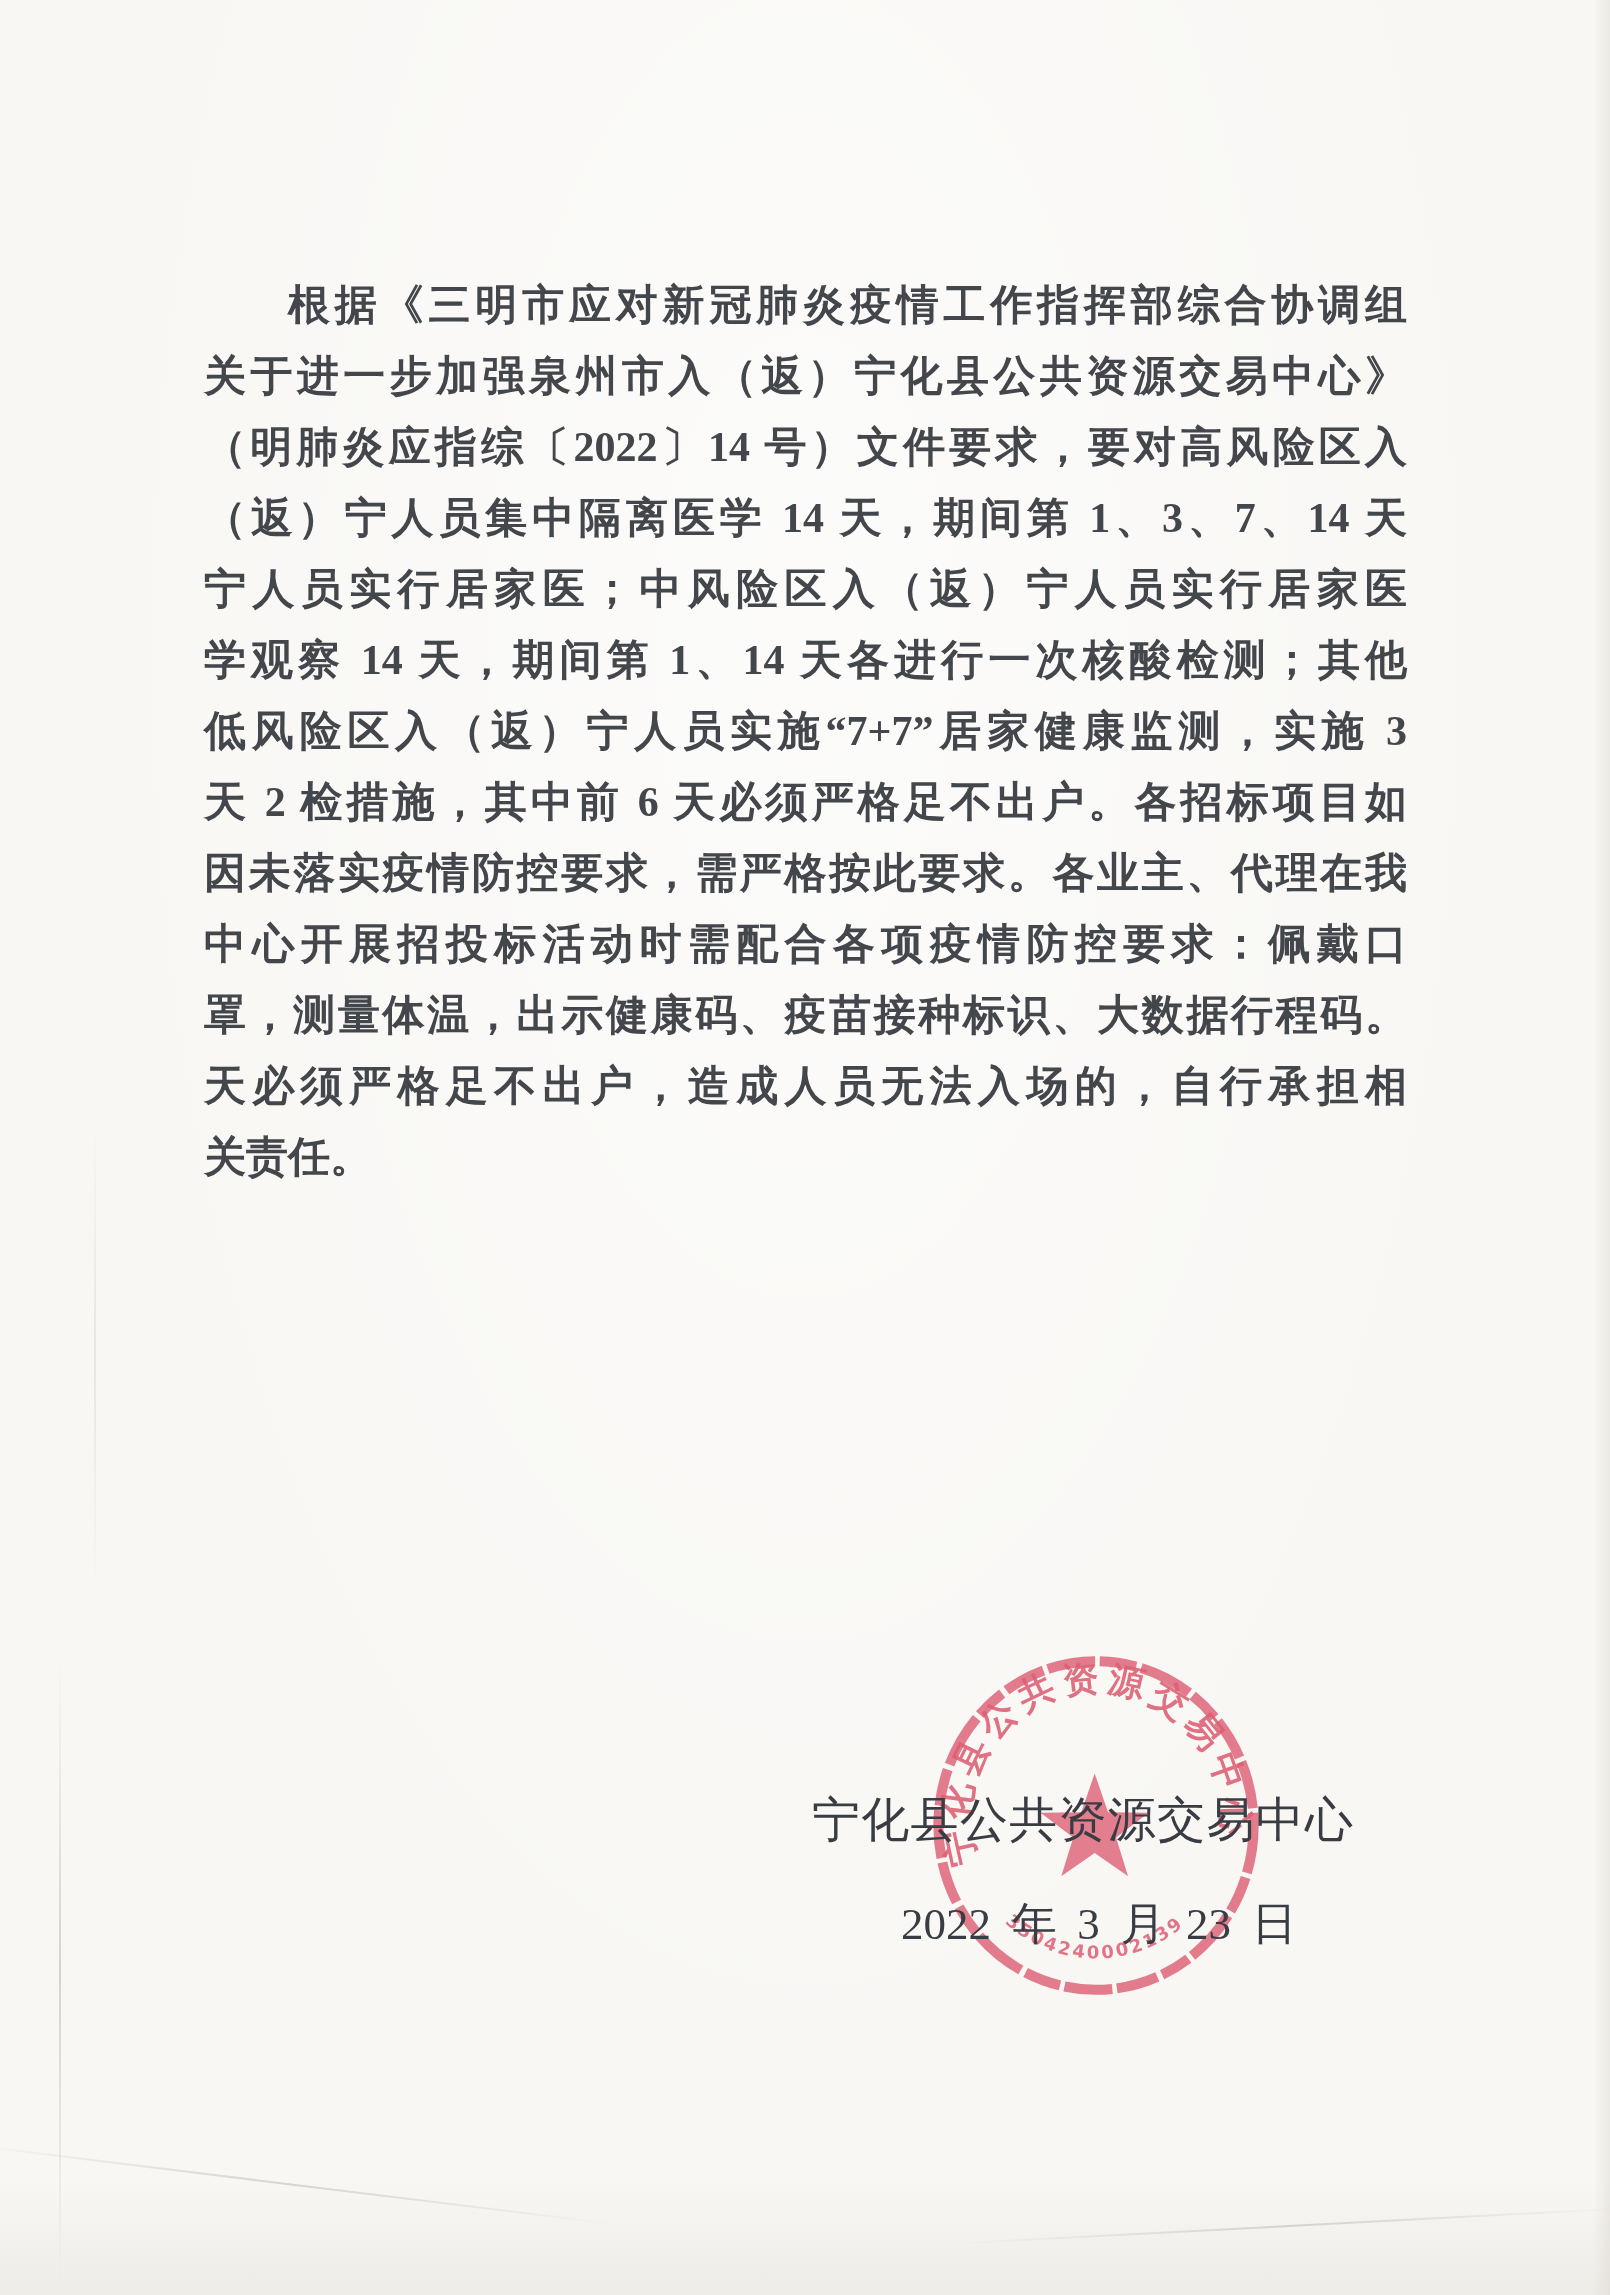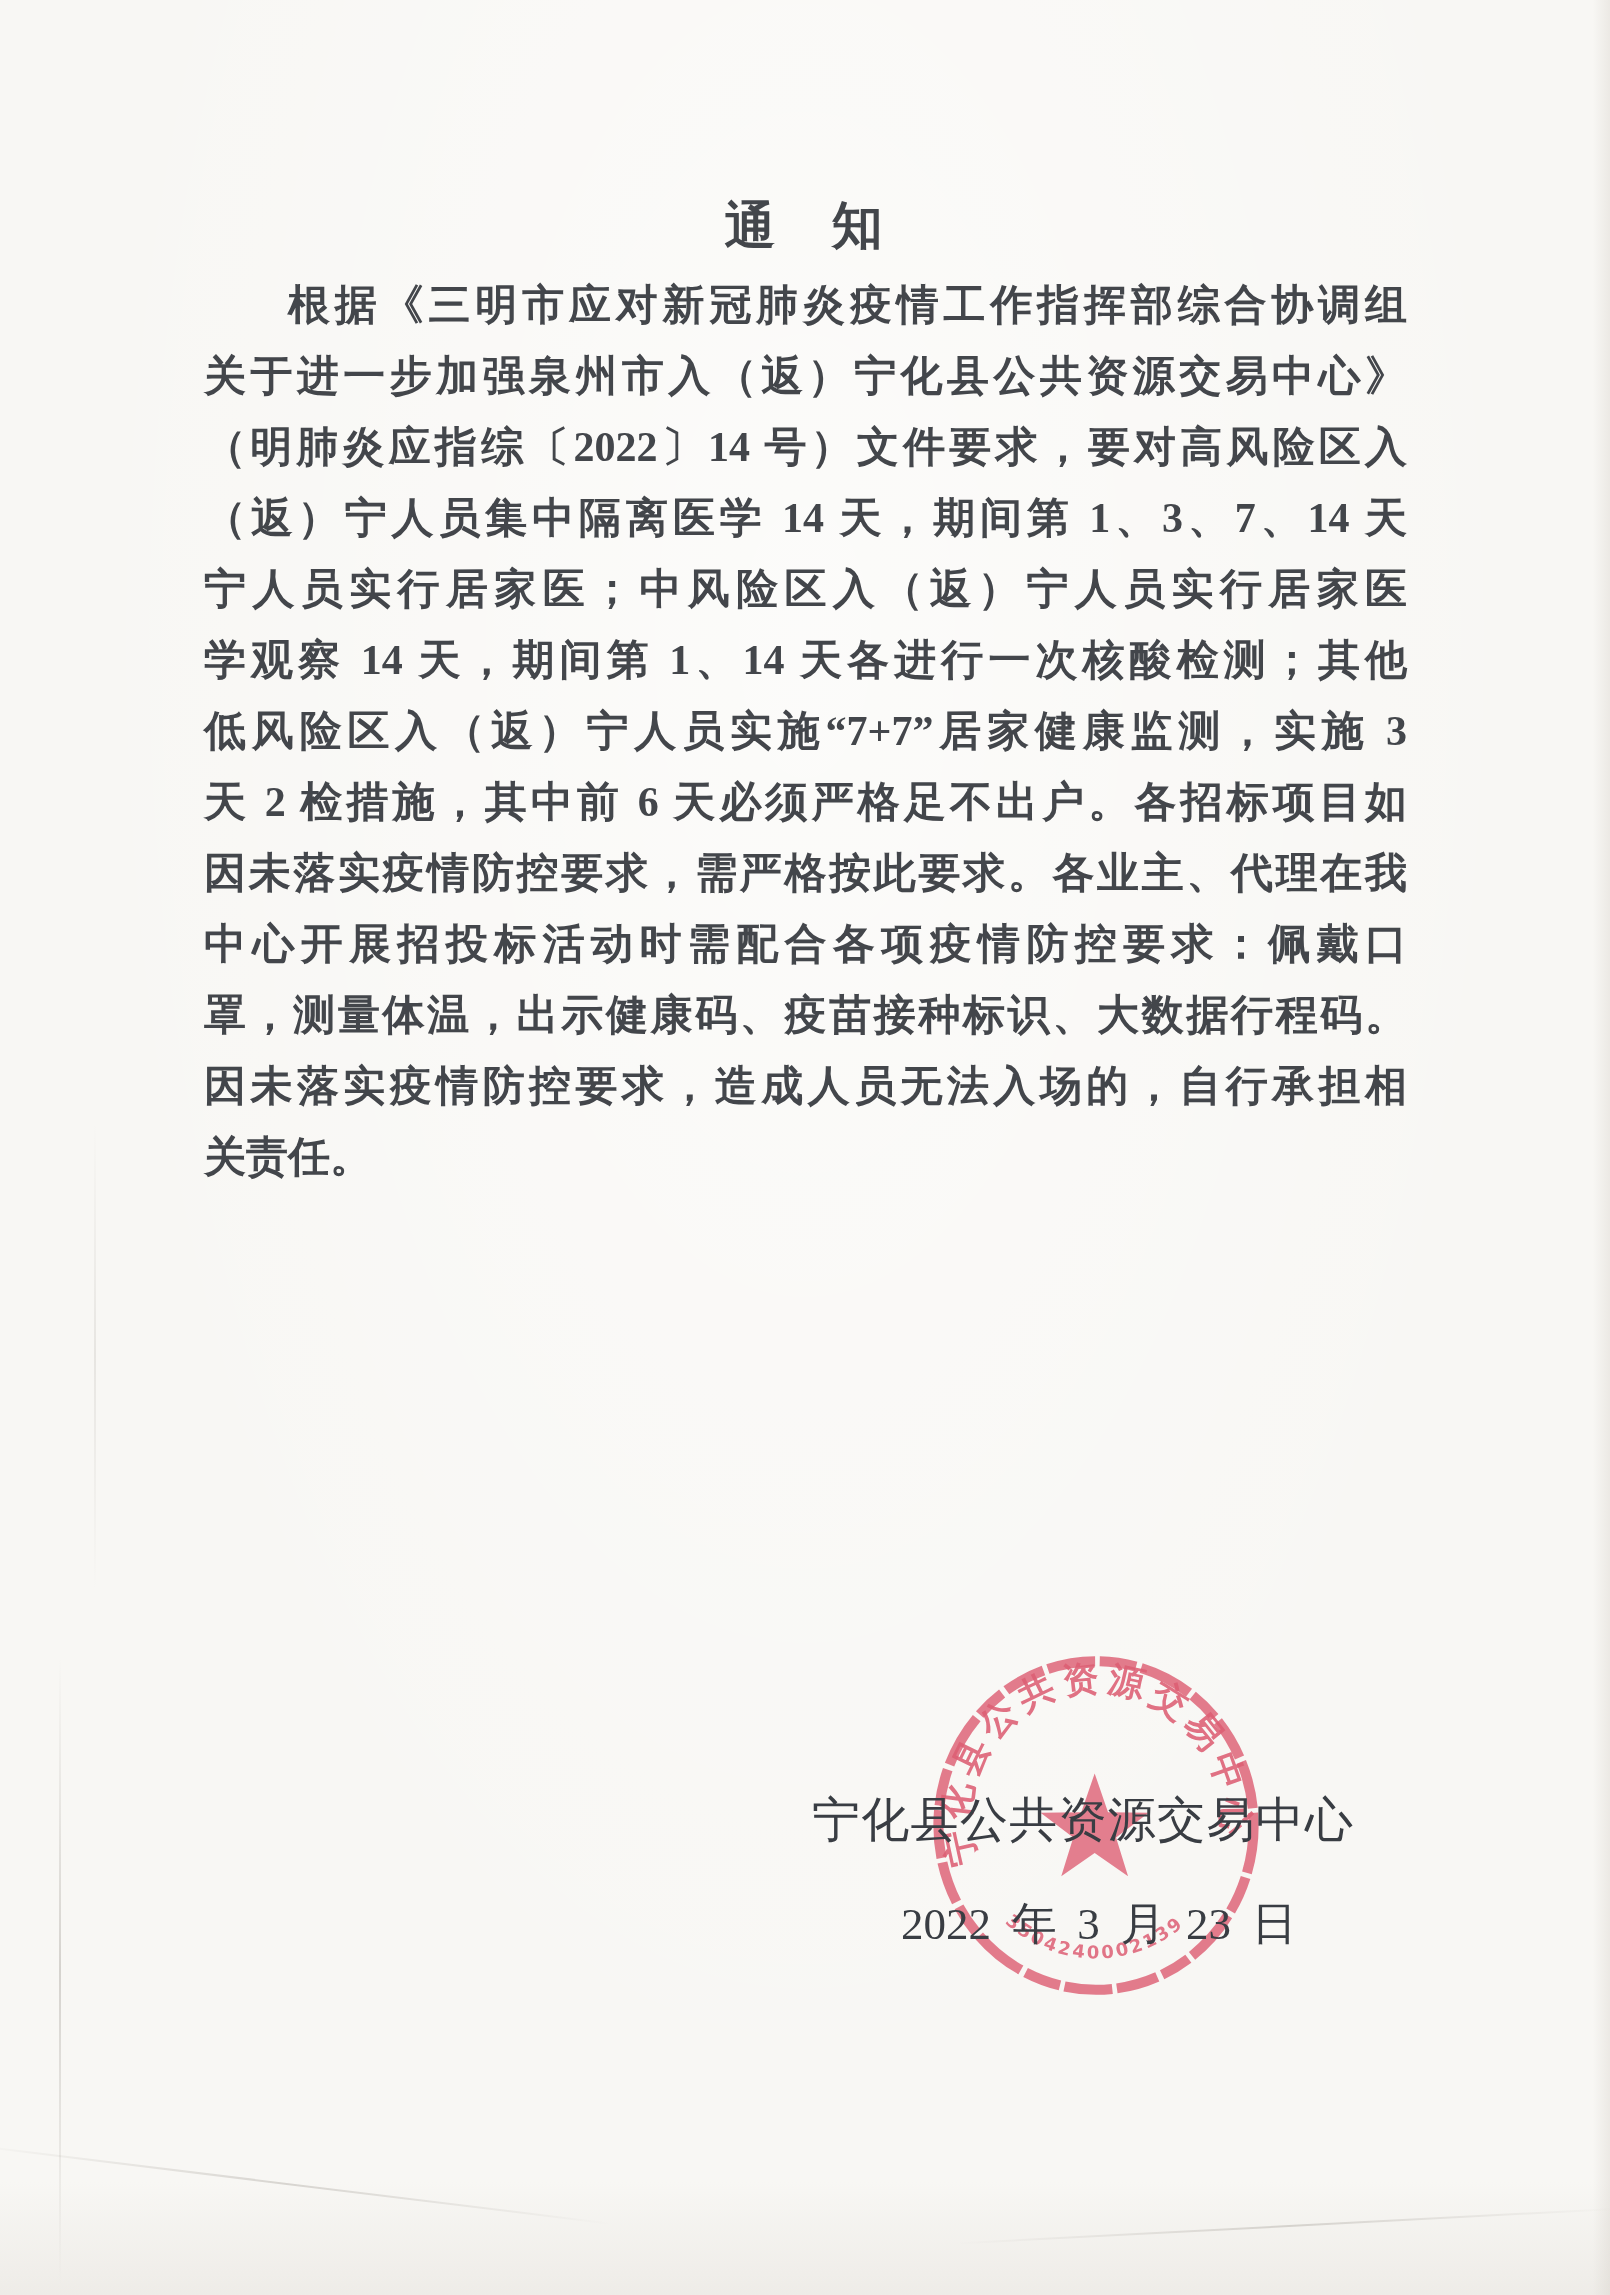--- a/index.html
+++ b/index.html
@@ -55,36 +55,35 @@
 </head>
 <body>
 
 <div class="page">
 
   <div class="crease crease-v c1"></div>
   <div class="crease crease-h c2"></div>
   <div class="crease crease-h c3"></div>
   <div class="crease crease-v c4"></div>
 
-  <h1 class="title">通　知</h1>
 
   <div class="body">
 
   <p class="body-line">根据《三明市应对新冠肺炎疫情工作指挥部综合协调组</p>
       <p class="body-line">关于进一步加强泉州市入（返）宁化县公共资源交易中心》</p>
       <p class="body-line">（明肺炎应指综〔2022〕14 号）文件要求，要对高风险区入</p>
       <p class="body-line">（返）宁人员集中隔离医学 14 天，期间第 1、3、7、14 天</p>
       <p class="body-line">宁人员实行居家医；中风险区入（返）宁人员实行居家医</p>
       <p class="body-line">学观察 14 天，期间第 1、14 天各进行一次核酸检测；其他</p>
       <p class="body-line">低风险区入（返）宁人员实施“7+7”居家健康监测，实施 3</p>
       <p class="body-line">天 2 检措施，其中前 6 天必须严格足不出户。各招标项目如</p>
       <p class="body-line">因未落实疫情防控要求，需严格按此要求。各业主、代理在我</p>
       <p class="body-line">中心开展招投标活动时需配合各项疫情防控要求：佩戴口</p>
       <p class="body-line">罩，测量体温，出示健康码、疫苗接种标识、大数据行程码。</p>
-      <p class="body-line">因未落实疫情防控要求，造成人员无法入场的，自行承担相</p>
+      <p class="body-line">天必须严格足不出户，造成人员无法入场的，自行承担相</p>
       <p class="body-line">关责任。</p>
     </div>
 
   <svg class="seal" viewBox="0 0 500 510" xmlns="http://www.w3.org/2000/svg">
     <ellipse class="seal-border" cx="250" cy="255" rx="236" ry="246" fill="none" stroke-width="15" stroke-dasharray="72 7 55 8 81 7 46 8 63 7" stroke="#dd5f74"></ellipse>
     <polygon class="seal-star" points="248,177 268,235 329,236 280,273 298,331 248,296 198,331 216,273 167,236 228,235" fill="#dd5f74"></polygon>
     <path id="sealRingPath" d="M 72 310 A 190 190 0 1 1 428 310" fill="none"></path>
     <path id="sealSerialPath" d="M 109 396 A 200 200 0 0 0 391 396" fill="none"></path>
     <text class="seal-ring-text" fill="#dd5f74">
       <textPath href="#sealRingPath" startOffset="0" textLength="690" lengthAdjust="spacing">宁化县公共资源交易中心</textPath>

